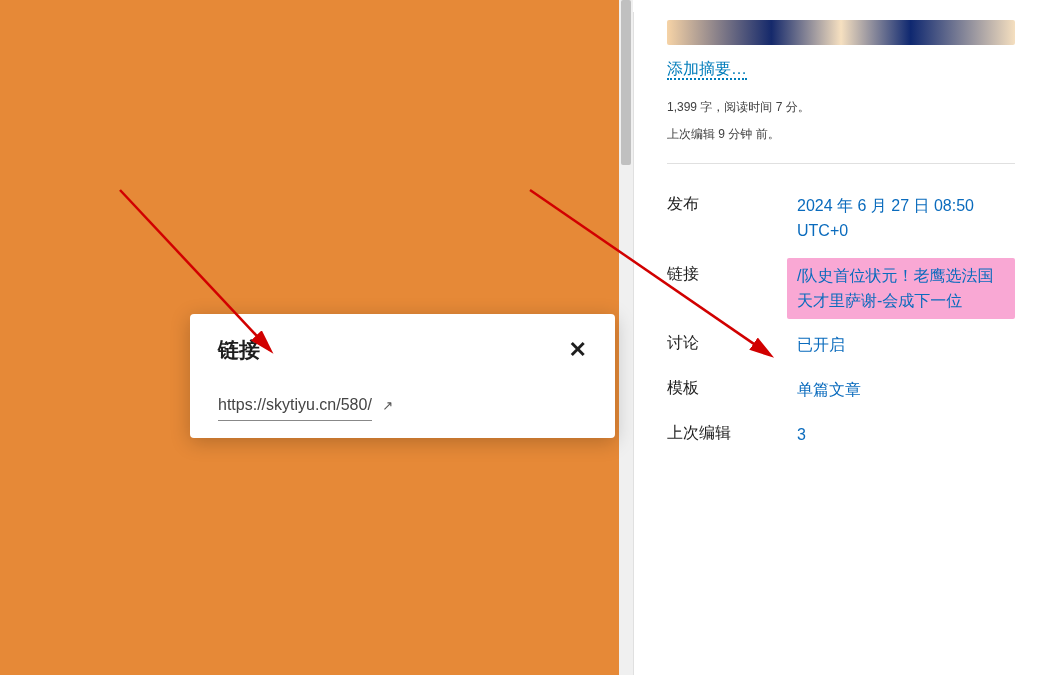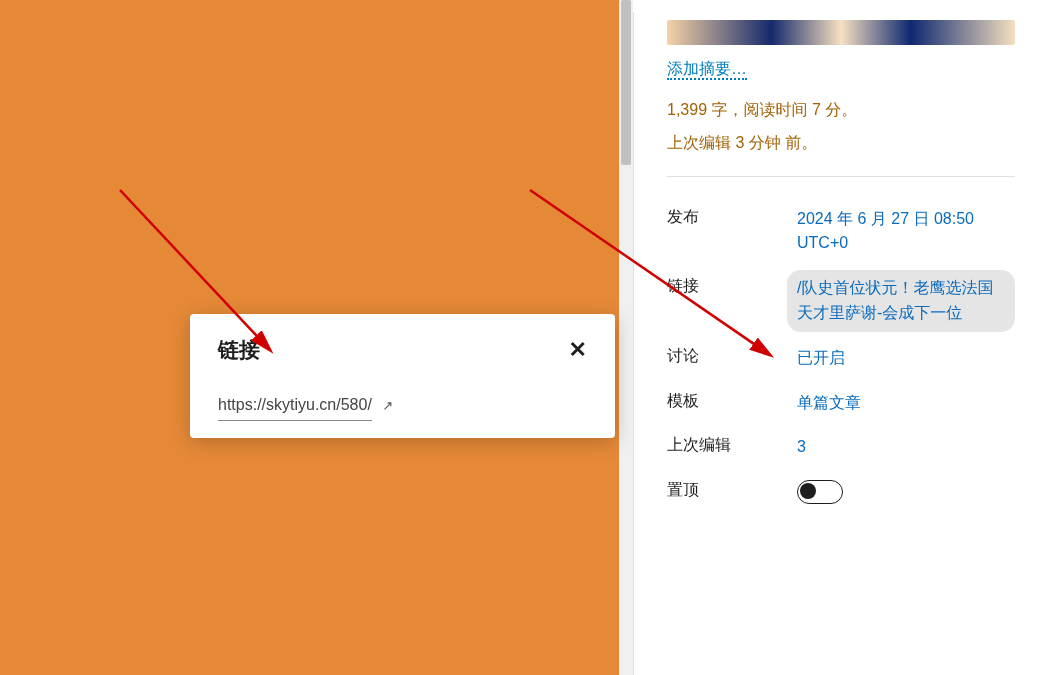--- a/index.html
+++ b/index.html
@@ -57,22 +57,22 @@
   }
   .add-summary a {
     color: #007cba;
     font-size: 16px;
     text-decoration: none;
     border-bottom: 2px dotted #007cba;
     padding-bottom: 1px;
   }
   .meta-line {
     margin: 0 33px 8px 33px;
-    color: #a16207;
-    font-size: 16px;
+    color: #404040;
+    font-size: 12px;
     line-height: 1.55;
   }
   .divider {
     margin: 20px 33px 20px 33px;
     border: none;
     border-top: 1px solid #e0e0e0;
   }
   .rows {
     margin: 0 33px;
   }
@@ -86,26 +86,26 @@
     width: 130px;
     color: #1e1e1e;
     flex-shrink: 0;
   }
   .row-value {
     color: #0a6bbd;
     line-height: 1.55;
     flex: 1;
   }
   .row-value.highlight {
-    background: #e5e5e5;
+    background: #f9a8d4;
     padding: 6px 10px;
     margin-left: -10px;
     margin-top: -6px;
     margin-bottom: -6px;
-    border-radius: 14px;
+    border-radius: 2px;
   }
   .blurred {
     display: inline-block;
     width: 60px;
     height: 16px;
     background: linear-gradient(90deg, #a4c3de 0%, #bdd4e8 50%, #a4c3de 100%);
     filter: blur(2px);
   }
   .toggle {
     width: 46px;
@@ -194,21 +194,21 @@
 </div>
 
 <div class="sidebar">
   <div class="featured-image"></div>
 
   <div class="add-summary">
     <a href="#">添加摘要…</a>
   </div>
 
   <div class="meta-line">1,399 字，阅读时间 7 分。</div>
-  <div class="meta-line">上次编辑 3 分钟 前。</div>
+  <div class="meta-line">上次编辑 9 分钟 前。</div>
 
   <hr class="divider">
 
   <div class="rows">
 
     <div class="row">
       <div class="row-label">发布</div>
       <div class="row-value">2024 年 6 月 27 日 08:50 UTC+0</div>
     </div>
 
@@ -226,28 +226,20 @@
     <div class="row">
       <div class="row-label">模板</div>
       <div class="row-value">单篇文章</div>
     </div>
 
     <div class="row">
       <div class="row-label">上次编辑</div>
       <div class="row-value">3</div>
     </div>
 
-    <div class="row">
-      <div class="row-label">置顶</div>
-      <div class="row-value">
-        <div class="toggle">
-          <div class="toggle-knob"></div>
-        </div>
-      </div>
-    </div>
   </div>
 </div>
 
 <svg class="arrow-svg" style="left:110px; top:180px;" width="200" height="200">
   <defs>
     <marker id="ah1" markerWidth="10" markerHeight="10" refX="8" refY="3" orient="auto">
       <path d="M0,0 L10,3 L0,6 Z" fill="#d10000"></path>
     </marker>
   </defs>
   <line x1="10" y1="10" x2="160" y2="170" stroke="#d10000" stroke-width="2.5" marker-end="url(#ah1)"></line>

